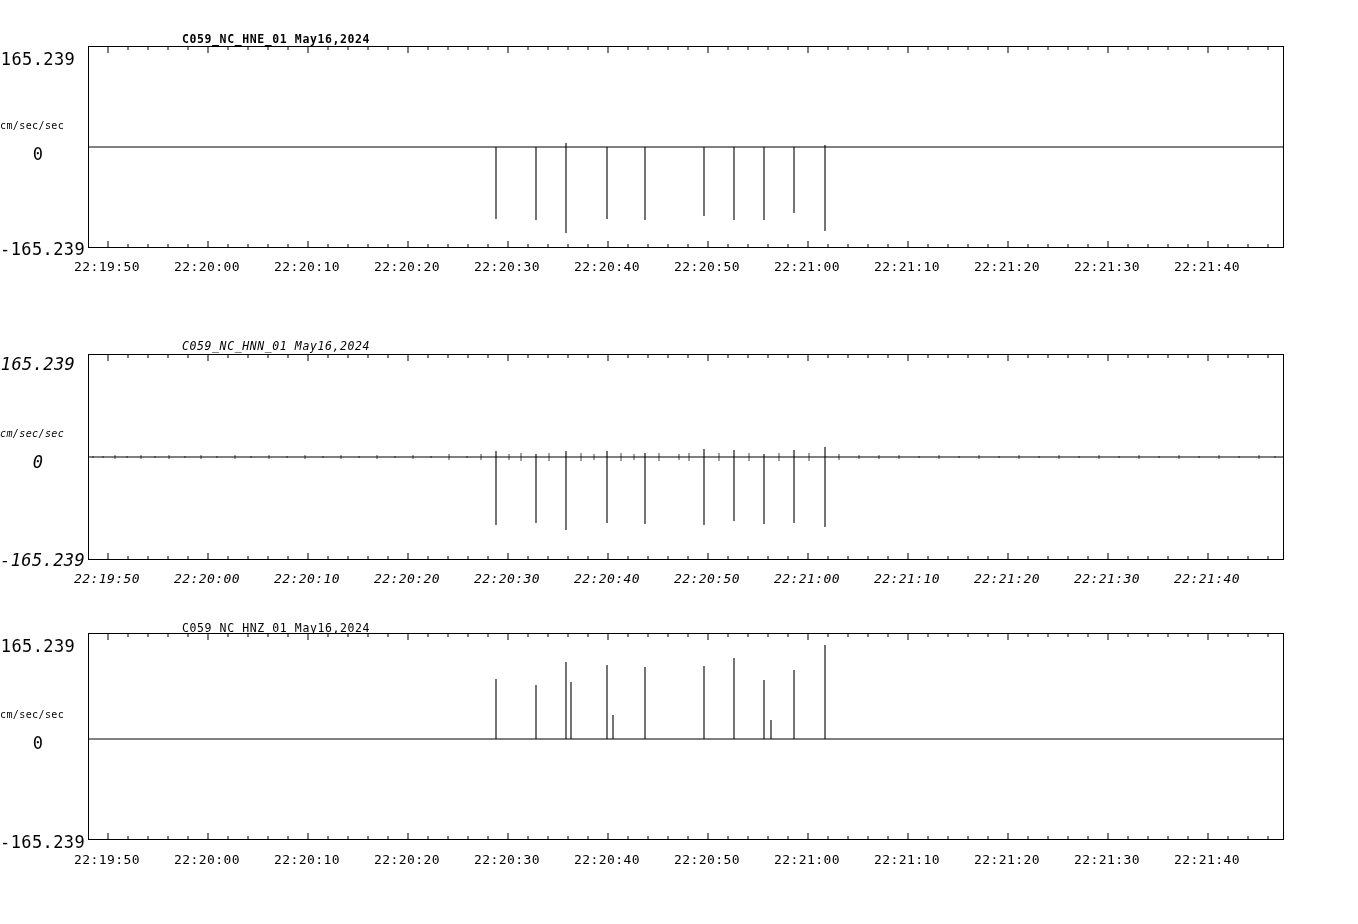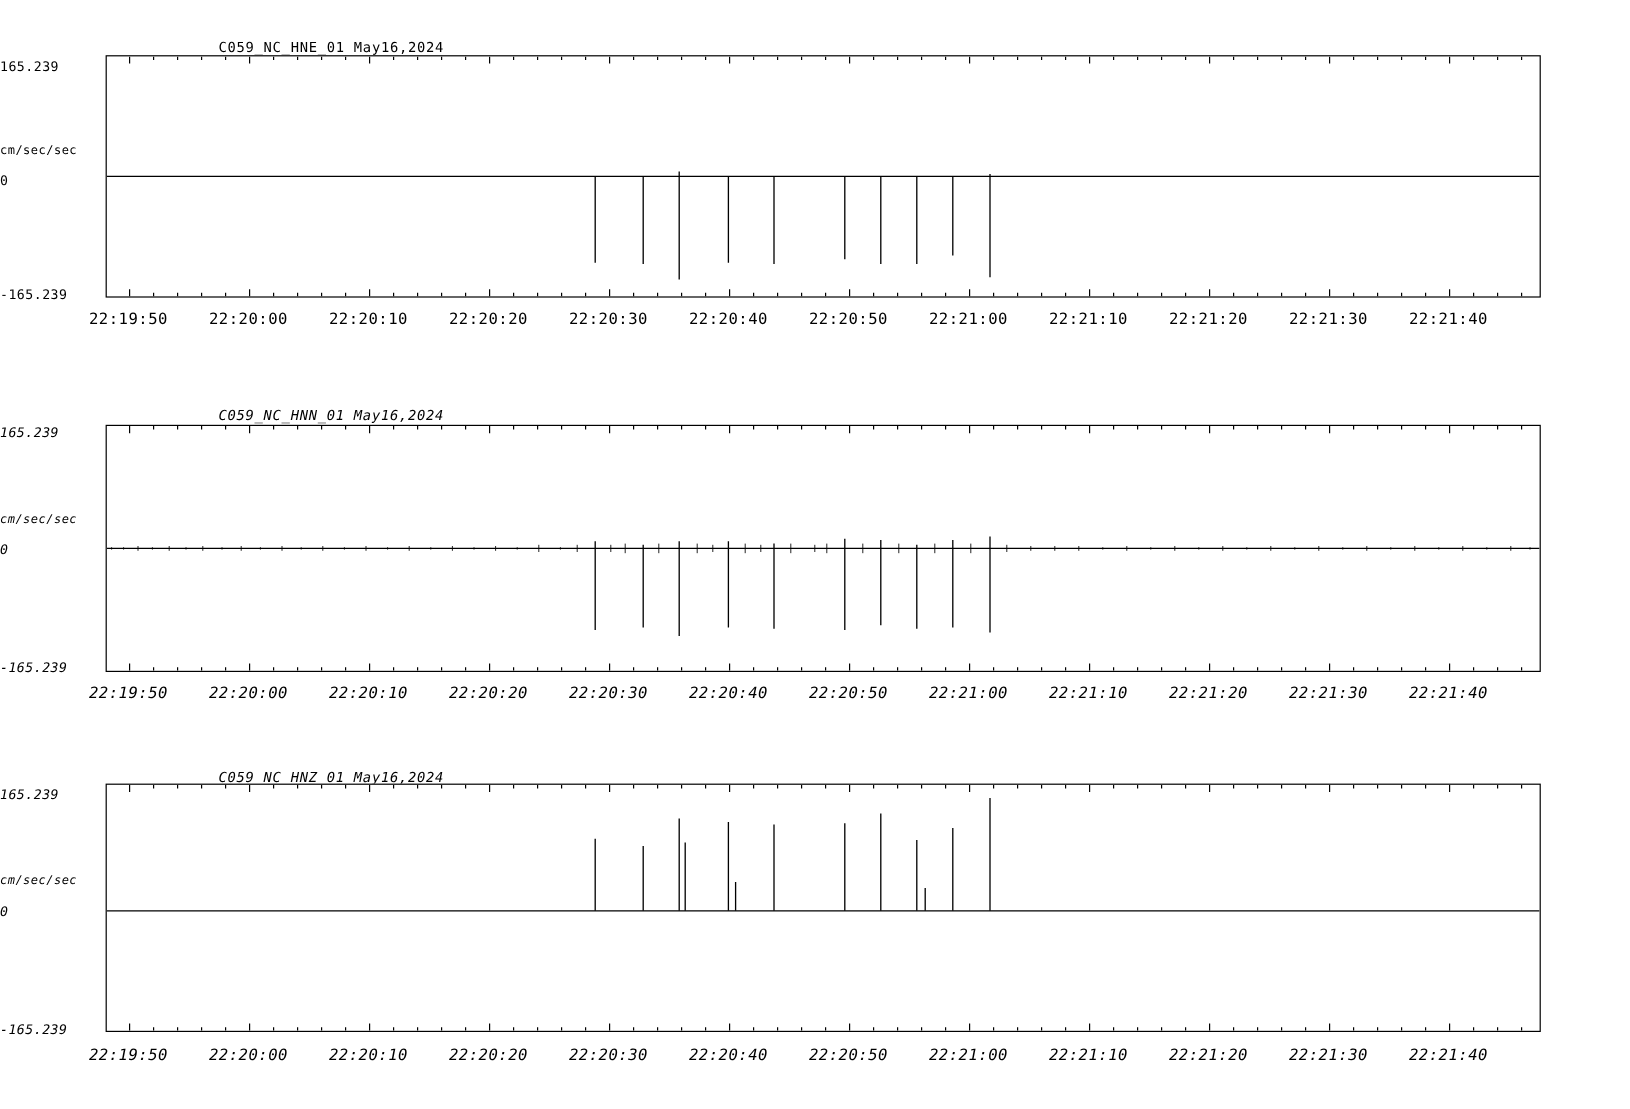--- a/index.html
+++ b/index.html
@@ -40,45 +40,45 @@
   }
   .ylabel-units {
     position: absolute;
     font-size: 10px;
     letter-spacing: 0.4px;
     white-space: nowrap;
     text-align: left;
   }
   .ytick-label {
     position: absolute;
-    font-size: 11px;
+    font-size: 17px;
     letter-spacing: 0.4px;
     white-space: nowrap;
-    text-align: left;
+    text-align: center;
   }
   .xtick-label {
     position: absolute;
     font-size: 13px;
     letter-spacing: 0.4px;
     white-space: nowrap;
     text-align: center;
   }
   svg.trace {
     position: absolute;
     display: block;
   }
 </style>
 </head>
 <body>
 
 <div class="page">
 
   <div class="panel" style="top:0px;height:290px;">
 
-    <div class="panel-title" style="left:182px; top:32px;">C059_NC_HNE_01   May16,2024</div>
+    <div class="panel-title" style="left:182px; top:32px;font-weight:bold;">C059_NC_HNE_01   May16,2024</div>
 
     <div class="ytick-label" style="left:0px; top:49px; width:76px;">165.239</div>
 
     <div class="ylabel-units" style="left:0px; top:120px; width:84px;">cm/sec/sec</div>
 
     <div class="ytick-label" style="left:0px; top:144px; width:76px;">0</div>
 
     <div class="ytick-label" style="left:0px; top:239px; width:76px;">-165.239</div>
 
     <div class="plot-frame" style="left:88px; top:46px; width:1196px; height:202px;">
@@ -466,21 +466,21 @@
     <div class="xtick-label" style="left:467px; top:266px; width:80px;">22:20:30</div>
     <div class="xtick-label" style="left:567px; top:266px; width:80px;">22:20:40</div>
     <div class="xtick-label" style="left:667px; top:266px; width:80px;">22:20:50</div>
     <div class="xtick-label" style="left:767px; top:266px; width:80px;">22:21:00</div>
     <div class="xtick-label" style="left:867px; top:266px; width:80px;">22:21:10</div>
     <div class="xtick-label" style="left:967px; top:266px; width:80px;">22:21:20</div>
     <div class="xtick-label" style="left:1067px; top:266px; width:80px;">22:21:30</div>
     <div class="xtick-label" style="left:1167px; top:266px; width:80px;">22:21:40</div>
   </div>
 
-  <div class="panel" style="top:600px;height:312px;font-style:italic;">
+  <div class="panel" style="top:580px;height:312px;">
 
     <div class="panel-title" style="left:182px; top:41px;">C059_NC_HNZ_01   May16,2024</div>
 
     <div class="ytick-label" style="left:0px; top:56px; width:76px;">165.239</div>
 
     <div class="ylabel-units" style="left:0px; top:129px; width:84px;">cm/sec/sec</div>
 
     <div class="ytick-label" style="left:0px; top:153px; width:76px;">0</div>
 
     <div class="ytick-label" style="left:0px; top:252px; width:76px;">-165.239</div>

